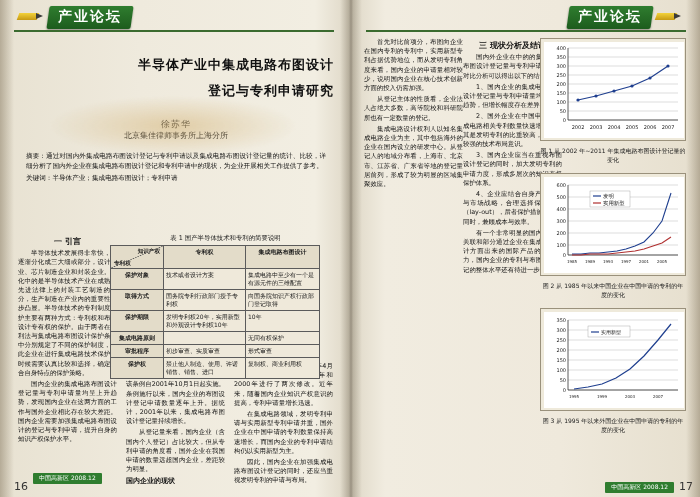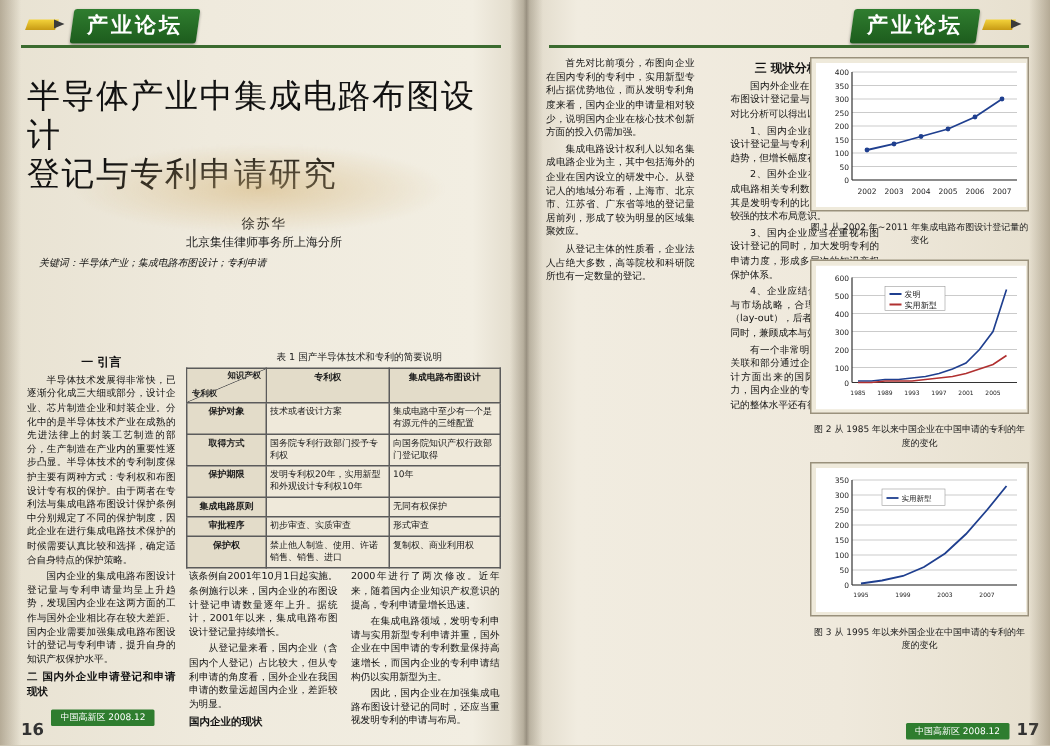--- a/index.html
+++ b/index.html
@@ -38,57 +38,57 @@
     background:linear-gradient(180deg,#f3d23a,#c79a14);transform:skewX(-20deg);}
   .pencil:after{content:"";position:absolute;left:18px;top:3px;width:0;height:0;
     border-top:3.5px solid transparent;border-bottom:3.5px solid transparent;border-left:7px solid #3b3b3b;}
   .rule{position:absolute;top:30px;height:2px;background:#3b6b2f;}
   .rule-l{left:14px;width:320px;}
   .rule-r{right:14px;width:320px;}
 
   
   .left{position:absolute;left:18px;top:38px;width:316px;height:430px;}
   .title{
-    text-align:left;font-family:"DejaVu Serif","Liberation Serif",serif;
-    font-weight:normal;font-size:22px;line-height:26px;color:#111;
+    text-align:right;font-family:"DejaVu Serif","Liberation Serif",serif;
+    font-weight:bold;font-size:13px;line-height:26px;color:#111;
     margin:14px 0 6px 0;letter-spacing:1px;
   }
   .ghost{position:absolute;left:30px;top:58px;width:250px;height:60px;
     background:radial-gradient(ellipse at center,rgba(212,180,120,.55),rgba(212,180,120,0) 70%);
     filter:blur(1px);z-index:0;pointer-events:none;}
   .byline{text-align:center;font-size:8px;line-height:12px;margin-top:14px;color:#222;}
   .byline .nm{font-size:9px;letter-spacing:1px;}
   .abs{font-size:6.6px;line-height:9.5px;text-align:justify;margin:10px 8px 0 8px;color:#111;}
   .cols{position:absolute;top:196px;left:0;width:316px;height:272px;
     display:flex;gap:9px;}
   .col{width:99px;font-size:6.4px;line-height:9.2px;text-align:justify;color:#111;}
   .col p{margin:0 0 2px 0;text-indent:13px;}
   .h2{font-weight:bold;font-size:8px;text-align:center;margin:3px 0 3px 0;text-indent:0;}
   .h3{font-weight:bold;font-size:7px;margin:3px 0 2px 0;text-indent:0;}
 
   
-  .tbl-wrap{position:absolute;left:106px;top:196px;width:231px;}
+  .tbl-wrap{position:absolute;left:92px;top:196px;width:231px;}
   .tbl-cap{font-size:6.4px;text-align:center;margin-bottom:2px;}
   table.t1{border-collapse:collapse;width:210px;font-size:6px;line-height:8px;background:#efe9da;}
   table.t1 td,table.t1 th{border:1px solid #5b5b5b;padding:2px 2px;vertical-align:top;}
   table.t1 th{background:#e3dcc9;font-weight:bold;text-align:center;}
   .diag{position:relative;background:#e3dcc9;height:22px;}
   .diag .a{position:absolute;right:3px;top:1px;font-size:5.6px;}
   .diag .b{position:absolute;left:3px;bottom:1px;font-size:5.6px;}
   .diag:after{content:"";position:absolute;left:0;top:0;width:100%;height:100%;
     background:linear-gradient(to bottom right,rgba(0,0,0,0) calc(50% - .5px),#5b5b5b 50%,rgba(0,0,0,0) calc(50% + .5px));}
 
   .foot-l{position:absolute;left:14px;bottom:4px;display:flex;align-items:center;gap:5px;}
-  .pgnum{font-size:11px;font-weight:bold;color:#333;margin-top:16px;}
+  .pgnum{font-size:11px;font-weight:normal;color:#333;margin-top:16px;}
   .footbar{background:#2f7d2f;color:#fff;font-size:6px;padding:1px 6px;border-radius:1px;}
   .foot-r{position:absolute;right:7px;bottom:4px;display:flex;align-items:flex-end;gap:5px;}
 
   
   .right{position:absolute;left:364px;top:38px;width:322px;height:430px;}
-  .rcols{position:absolute;left:0;top:0;width:322px;height:430px;display:flex;gap:24px;}
+  .rcols{position:absolute;left:0;top:0;width:322px;height:430px;display:flex;gap:0;}
   .rcol{width:99px;font-size:6.4px;line-height:9.2px;text-align:justify;color:#111;}
   .rcol p{margin:0 0 2px 0;text-indent:13px;}
 
   
   .figs{position:absolute;left:176px;top:0;width:146px;}
   .figbox{background:#efeadb;border:1px solid #9a917c;padding:3px 3px 2px 3px;margin-bottom:6px;}
   .figcap{font-size:6px;text-align:center;margin:2px 0 8px 0;}
   svg{display:block;}
   .lgd{font-size:5.4px;}
 </style>
@@ -115,28 +115,28 @@
   <div class="left">
     <div class="ghost"></div>
     <div class="title">
       <div>半导体产业中集成电路布图设计</div>
       <div>登记与专利申请研究</div>
     </div>
     <div class="byline">
       <div class="nm">徐苏华</div>
       <div>北京集佳律师事务所上海分所</div>
     </div>
-    <div class="abs" style="margin-top:3px;font-style:italic;">关键词：半导体产业；集成电路布图设计；专利申请</div>
+    <div class="abs">摘要：通过对国内外集成电路布图设计登记与专利申请以及集成电路布图设计登记量的统计、比较，详细分析了国内外企业在集成电路布图设计登记和专利申请中的现状，为企业开展相关工作提供了参考。</div>
+    <div class="abs" style="margin-top:3px;">关键词：半导体产业；集成电路布图设计；专利申请</div>
 
     <div class="cols">
       <div class="col">
         <div class="h2">一 引言</div>
         <p>半导体技术发展得非常快，已逐渐分化成三大细或部分，设计企业、芯片制造企业和封装企业。分化中的是半导体技术产业在成熟的先进法律上的封装工艺制造的部分，生产制造在产业内的重要性逐步凸显。半导体技术的专利制度保护主要有两种方式：专利权和布图设计专有权的保护。由于两者在专利法与集成电路布图设计保护条例中分别规定了不同的保护制度，因此企业在进行集成电路技术保护的时候需要认真比较和选择，确定适合自身特点的保护策略。</p>
         <p>国内企业的集成电路布图设计登记量与专利申请量均呈上升趋势，发现国内企业在这两方面的工作与国外企业相比存在较大差距。国内企业需要加强集成电路布图设计的登记与专利申请，提升自身的知识产权保护水平。</p>
-        <div class="h3">二 国内外企业申请登记和申请现状</div>
       </div>
       <div class="col" style="padding-top:128px;">
         <p>国务院于2001年3月28日公布《集成电路布图设计保护条例》，该条例自2001年10月1日起实施。条例施行以来，国内企业的布图设计登记申请数量逐年上升。据统计，2001年以来，集成电路布图设计登记量持续增长。</p>
         <p>从登记量来看，国内企业（含国内个人登记）占比较大，但从专利申请的角度看，国外企业在我国申请的数量远超国内企业，差距较为明显。</p>
         <div class="h3">国内企业的现状</div>
       </div>
       <div class="col" style="padding-top:128px;">
         <p>我国现行专利法于1985年4月1日起实施，分别于1992年和2000年进行了两次修改。近年来，随着国内企业知识产权意识的提高，专利申请量增长迅速。</p>
         <p>在集成电路领域，发明专利申请与实用新型专利申请并重，国外企业在中国申请的专利数量保持高速增长，而国内企业的专利申请结构仍以实用新型为主。</p>
         <p>因此，国内企业在加强集成电路布图设计登记的同时，还应当重视发明专利的申请与布局。</p>
@@ -189,22 +189,22 @@
         </tr>
       </tbody>
         </table>
     </div>
   </div>
 
   <div class="right">
     <div class="rcols">
       <div class="rcol">
         <p>首先对比前项分，布图向企业在国内专利的专利中，实用新型专利占据优势地位，而从发明专利角度来看，国内企业的申请量相对较少，说明国内企业在核心技术创新方面的投入仍需加强。</p>
+        <p>从登记主体的性质看，企业法人占绝大多数，高等院校和科研院所也有一定数量的登记。</p>
         <p>集成电路设计权利人以知名集成电路企业为主，其中包括海外的企业在国内设立的研发中心。从登记人的地域分布看，上海市、北京市、江苏省、广东省等地的登记量居前列，形成了较为明显的区域集聚效应。</p>
-        <p>从登记主体的性质看，企业法人占绝大多数，高等院校和科研院所也有一定数量的登记。</p>
       </div>
       <div class="rcol">
         <div class="h2">三 现状分析及结论</div>
         <p>国内外企业在中的的集成电路布图设计登记量与专利申请的数据对比分析可以得出以下的结论：</p>
         <p>1、国内企业的集成电路布图设计登记量与专利申请量均呈上升趋势，但增长幅度存在差异。</p>
         <p>2、国外企业在中国申请的集成电路相关专利数量快速增长，尤其是发明专利的比重较高，显示出较强的技术布局意识。</p>
         <p>3、国内企业应当在重视布图设计登记的同时，加大发明专利的申请力度，形成多层次的知识产权保护体系。</p>
         <p>4、企业应结合自身产品特点与市场战略，合理选择保护方式（lay-out），后者保护措施有效的同时，兼顾成本与效率。</p>
         <p>有一个非常明显的国内产业上关联和部分通过企业在集成电路设计方面出来的国际产品的生产能力，国内企业的专利与布图设计登记的整体水平还有待进一步提高。</p>
       </div>

